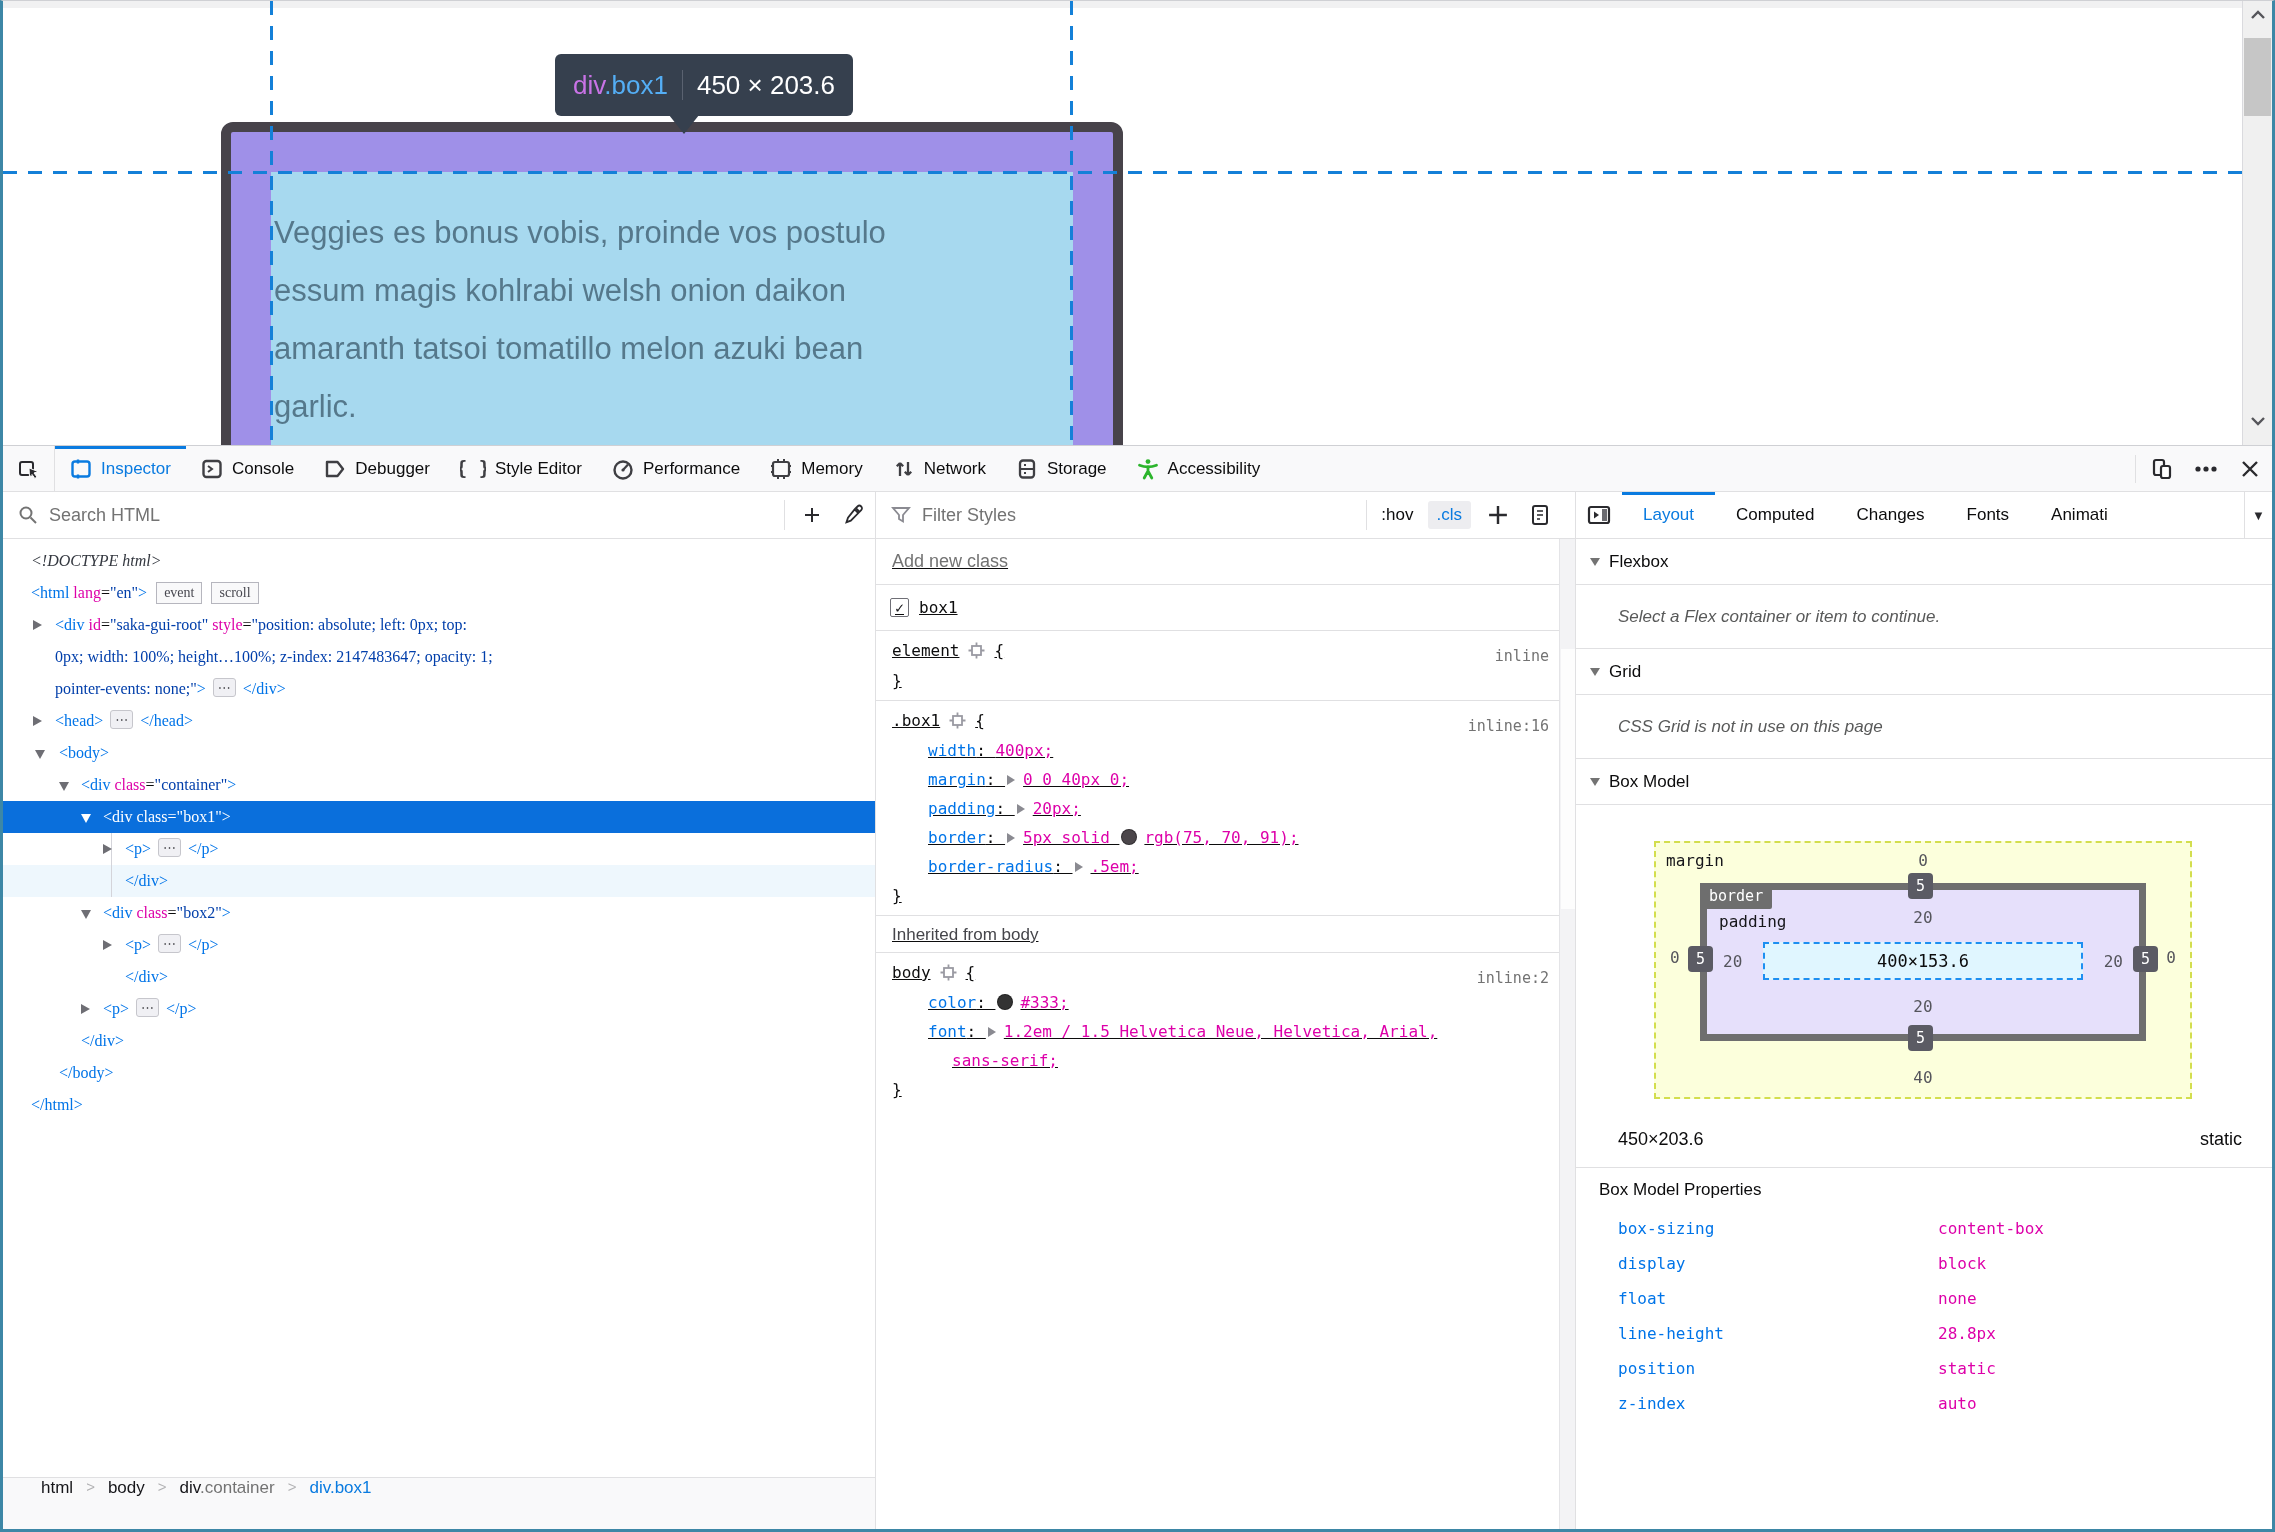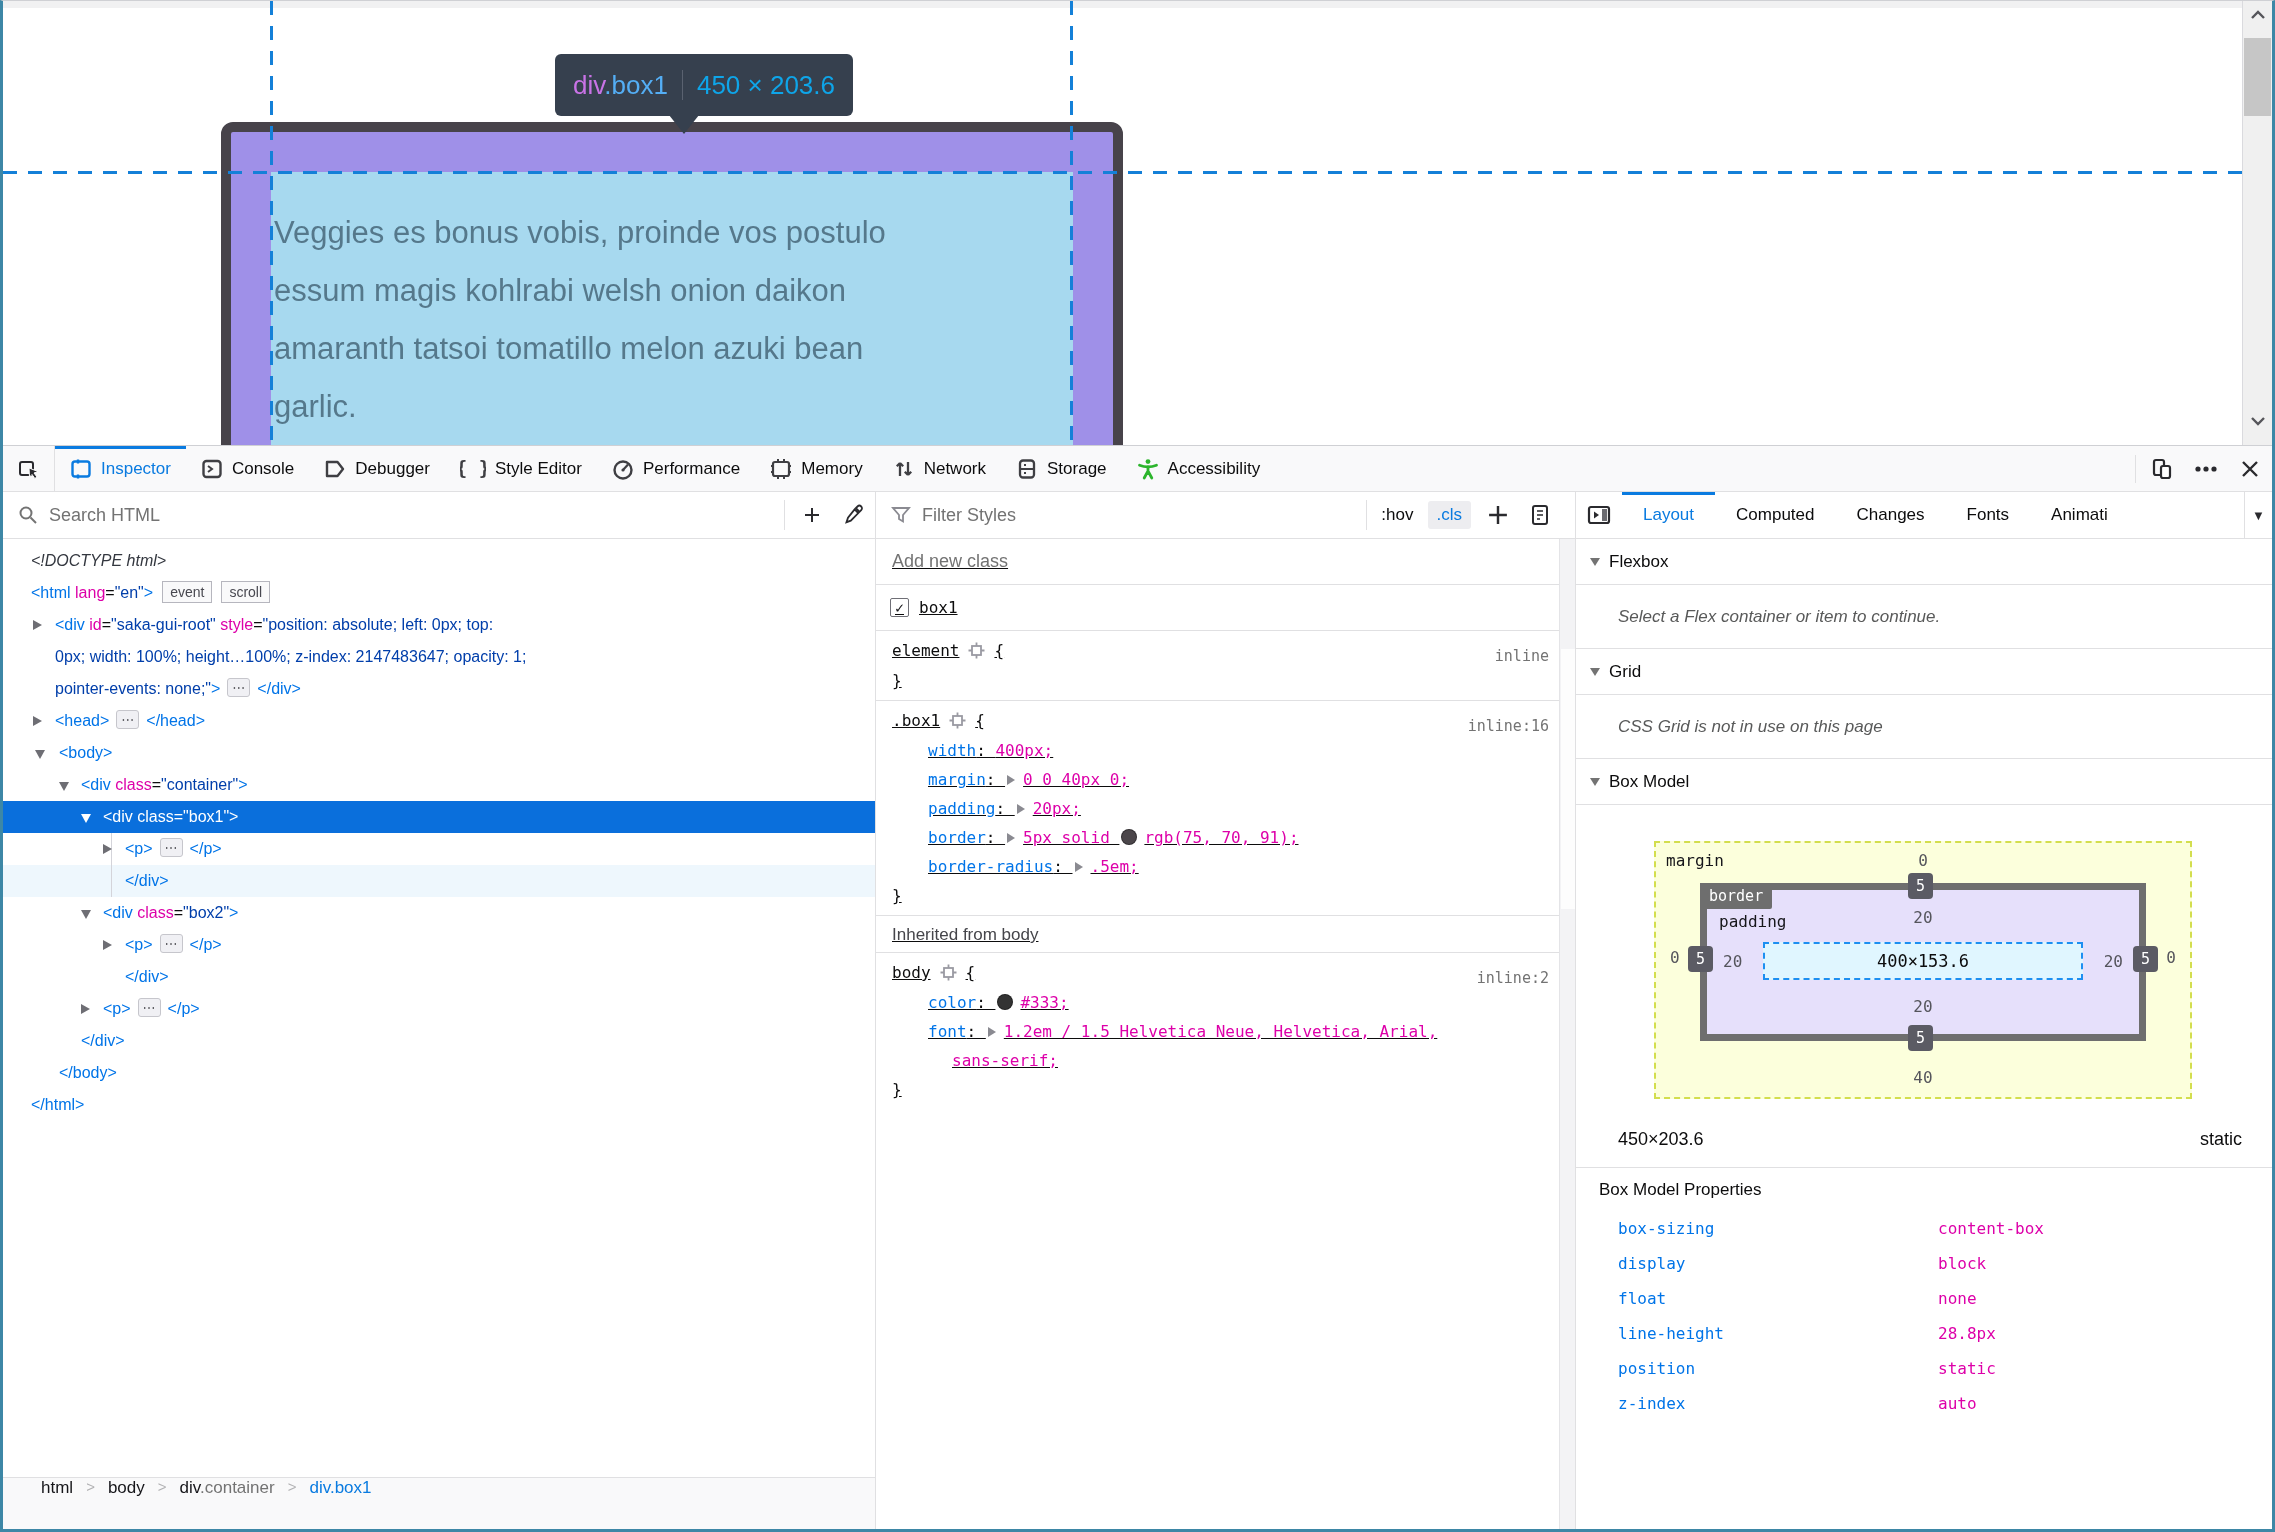--- a/index.html
+++ b/index.html
@@ -21,21 +21,21 @@
     background:repeating-linear-gradient(180deg,#1480d8 0 14px,transparent 14px 25px);}
   .hl-box{position:absolute;left:218px;top:121px;width:902px;height:420px;
     border:10px solid #47434a;border-radius:12px;background:#9f90e8;z-index:3;}
   .hl-content{position:absolute;left:40px;top:40px;right:40px;bottom:-10px;background:#a7d9ef;}
   .hl-text{position:absolute;left:3px;top:32px;font-size:31px;line-height:58px;color:#55788b;white-space:nowrap;}
   .nodetip{position:absolute;left:552px;top:53px;height:62px;z-index:8;background:#36404e;border-radius:6px;
     display:inline-flex;align-items:center;gap:14px;padding:0 18px;font-size:26px;}
   .nodetip .tip-tag{color:#c973e6;}
   .nodetip .tip-class{color:#54aef5;}
   .nodetip .tip-sep{width:1px;height:30px;background:#5a6270;}
-  .nodetip .tip-dims{color:#0ea5e9;}
+  .nodetip .tip-dims{color:#ffffff;}
   .tip-caret{position:absolute;left:666px;top:114px;z-index:8;width:0;height:0;
     border-left:15px solid transparent;border-right:15px solid transparent;border-top:19px solid #36404e;}
   
   .devtools{position:absolute;left:0;top:444px;right:0;bottom:0;background:#fff;border-top:1px solid #cfd0d4;}
   .dt-toolbar{position:absolute;left:0;top:0;right:0;height:46px;background:#f9f9fa;border-bottom:1px solid #e0e0e2;
     display:flex;align-items:stretch;}
   .dt-pick{width:52px;display:flex;align-items:center;justify-content:center;border-right:1px solid #e0e0e2;}
   .dt-tab{position:relative;display:flex;align-items:center;gap:9px;padding:0 15px;font-size:17px;color:#0c0c0d;cursor:default;}
   .dt-tab.active{color:#0a7be0;}
   .dt-tab.active::before{content:"";position:absolute;left:0;top:0;right:0;height:3px;background:#0a7be0;}
@@ -48,21 +48,21 @@
   .panel-mid{width:700px;border-right:1px solid #e0e0e2;background:#fff;}
   .panel-right{flex:1;}
   .sub-toolbar{position:absolute;left:0;top:0;right:0;height:47px;border-bottom:1px solid #e0e0e2;
     display:flex;align-items:center;background:#fff;}
   .placeholder{color:#737373;font-size:18px;margin-left:10px;}
   .tb-spacer{flex:1;}
   .tb-divider{width:1px;height:30px;background:#e0e0e2;margin:0 6px;}
   .tb-btn{width:42px;height:46px;display:flex;align-items:center;justify-content:center;font-size:24px;color:#2a2a2e;}
   
   .markup-tree{position:absolute;left:0;top:47px;right:0;bottom:52px;overflow:hidden;
-    font-family:Liberation Sans, sans-serif;font-size:16px;padding-top:6px;}
+    font-family:Liberation Serif, serif;font-size:16px;padding-top:6px;}
   .markup-line{position:relative;height:32px;line-height:32px;white-space:pre;}
   .markup-line.sel{background:#0a6fdc;}
   .markup-line.close-hl{background:#eef7fd;}
   .seg-g{color:#0074e8;} .seg-a{color:#dd00a9;} .seg-v{color:#003eaa;} .seg-p{color:#0c0c0d;}
   .seg-d{color:#33373f;font-style:italic;}
   .sel .seg-g,.sel .seg-a,.sel .seg-v,.sel .seg-p{color:#fff;}
   .tri{position:absolute;top:11px;width:0;height:0;}
   .tri.r{border-left:9px solid #6e6e74;border-top:5px solid transparent;border-bottom:5px solid transparent;}
   .tri.d{border-top:9px solid #6e6e74;border-left:5px solid transparent;border-right:5px solid transparent;top:13px;}
   .sel .tri.d{border-top-color:#fff;}

